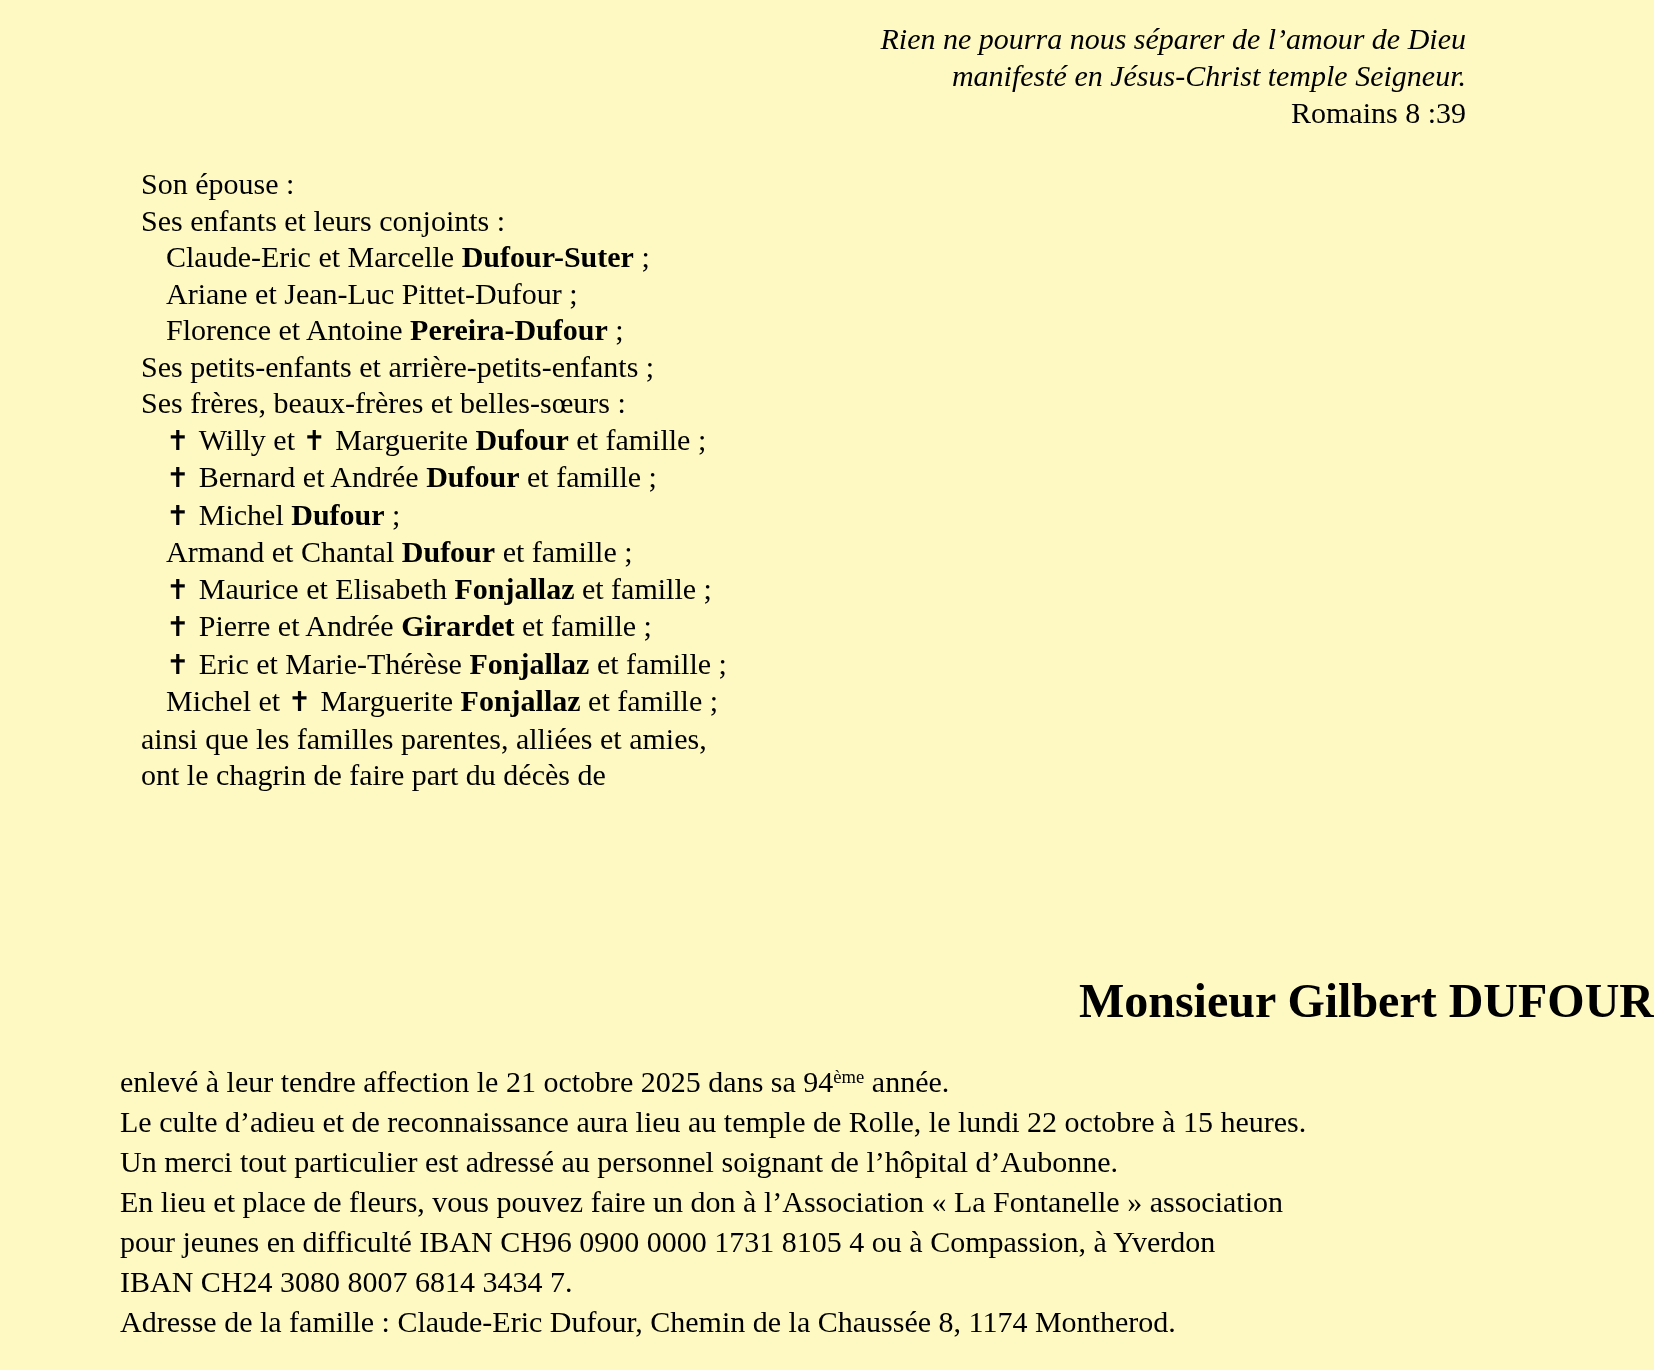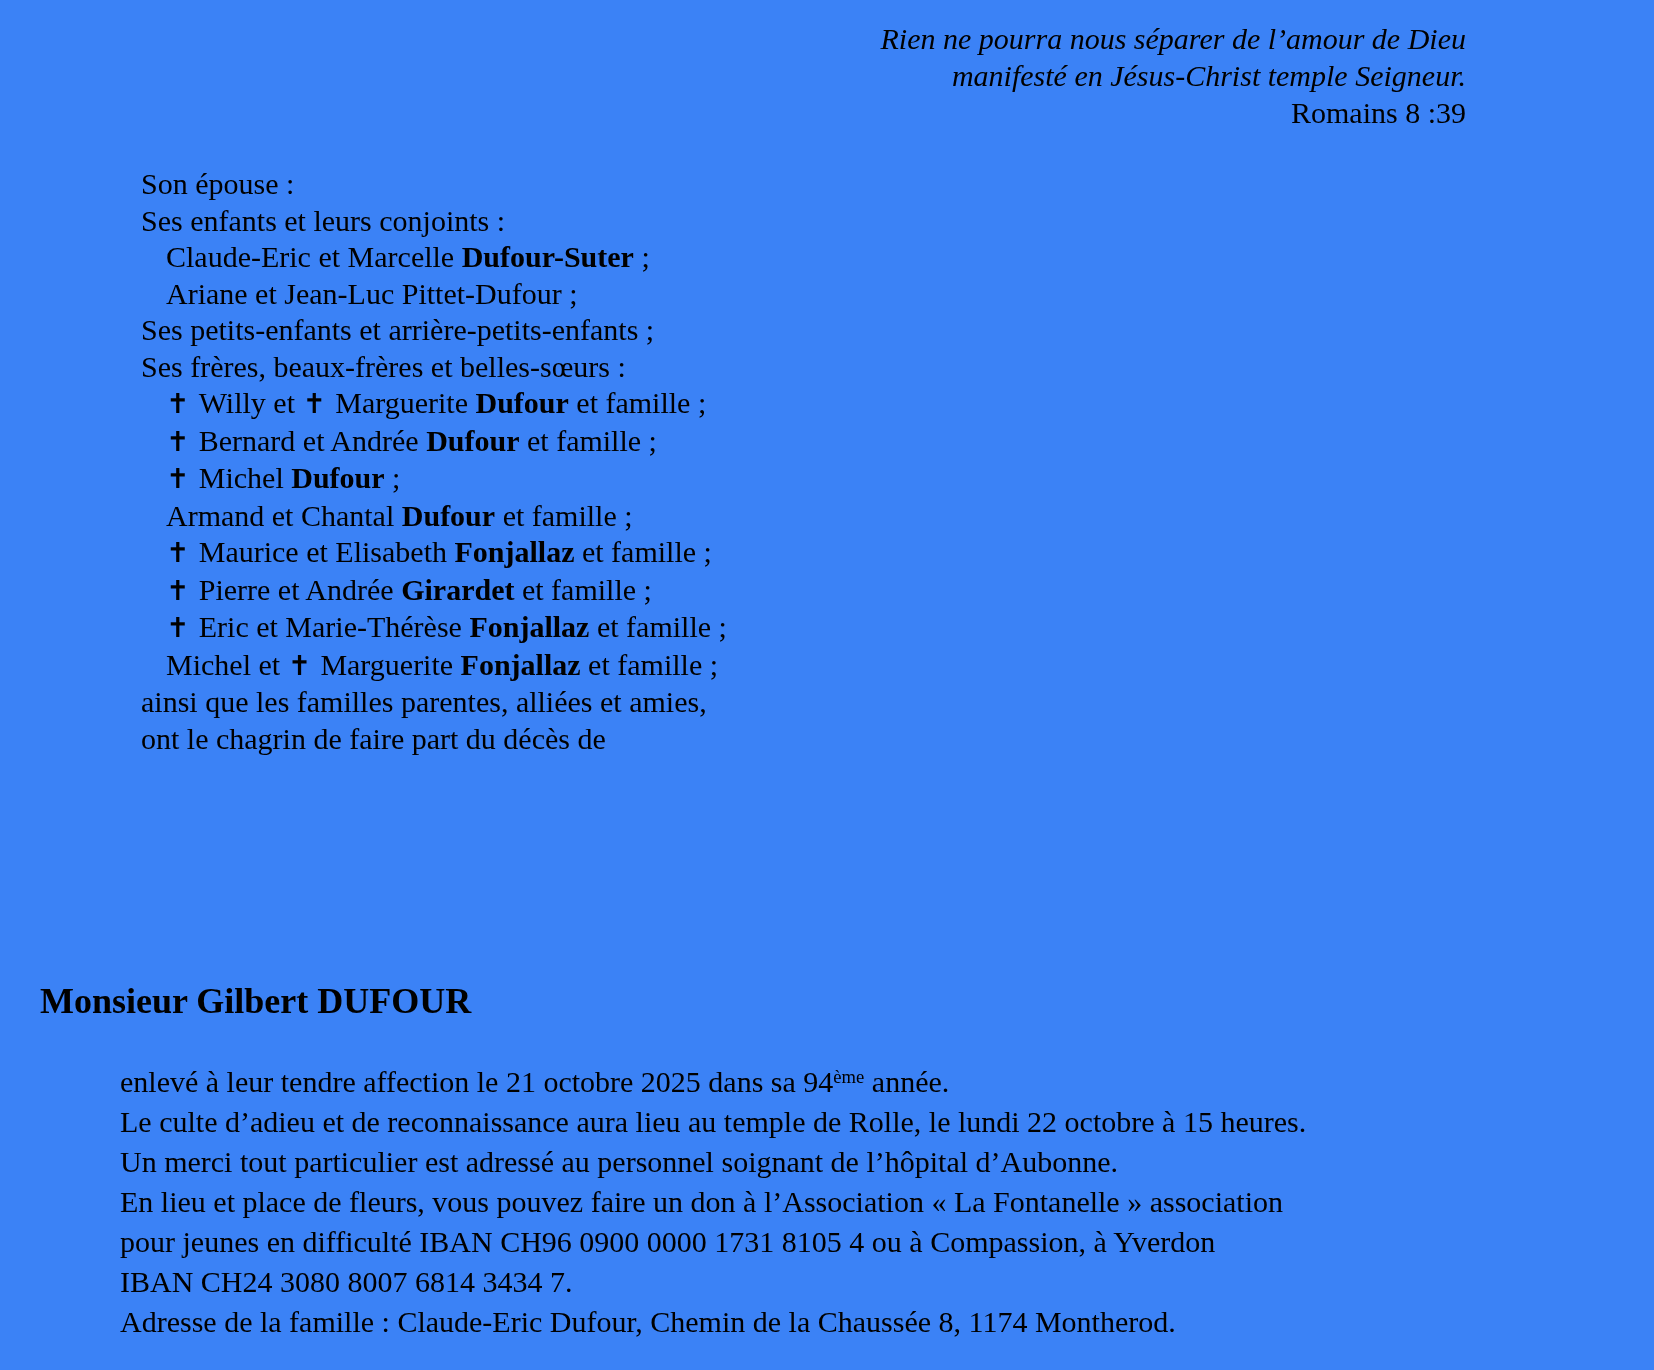--- a/index.html
+++ b/index.html
@@ -1,20 +1,20 @@
 <!DOCTYPE html>
 <html><head>
 <meta charset="utf-8">
 <style>
   html, body { margin: 0; padding: 0; }
   .page {
     position: relative;
     width: 1654px;
     height: 1370px;
-    background: #3b82f6;
+    background: #fef9c3;
     color: #000000;
     font-family: "Liberation Serif", serif;
     overflow: hidden;
   }
   .epigraph {
     position: absolute;
     top: 20px;
     left: 120px;
     right: 188px;
     text-align: right;
@@ -39,22 +39,22 @@
     font-weight: bold;
     font-size: 0.92em;
   }
   .deceased-title {
     position: absolute;
     top: 977px;
     left: 0;
     width: 100%;
     box-sizing: border-box;
     padding-left: 40px;
-    text-align: left;
-    font-size: 36px;
+    text-align: right;
+    font-size: 48px;
     font-weight: bold;
     line-height: 48px;
   }
   .announcement {
     position: absolute;
     top: 1062px;
     left: 120px;
     right: 30px;
     font-size: 30px;
     line-height: 40px;
@@ -76,20 +76,21 @@
     <div class="it">Rien ne pourra nous séparer de l’amour de Dieu</div>
     <div class="it">manifesté en Jésus-Christ temple Seigneur.</div>
     <div>Romains 8 :39</div>
   </div>
 
   <div class="family-list" id="family-list">
       <div class="line"><span>Son épouse :</span></div>
       <div class="line"><span>Ses enfants et leurs conjoints :</span></div>
       <div class="line indent"><span>Claude-Eric et Marcelle </span><span class="b">Dufour-Suter</span><span> ;</span></div>
       <div class="line indent"><span>Ariane et Jean-Luc Pittet-Dufour ;</span></div>
+      <div class="line indent"><span>Florence et Antoine </span><span class="b">Pereira-Dufour</span><span> ;</span></div>
       <div class="line"><span>Ses petits-enfants et arrière-petits-enfants ;</span></div>
       <div class="line"><span>Ses frères, beaux-frères et belles-sœurs :</span></div>
       <div class="line indent"><span class="cross">✝ </span><span>Willy et </span><span class="cross">✝ </span><span>Marguerite </span><span class="b">Dufour</span><span> et famille ;</span></div>
       <div class="line indent"><span class="cross">✝ </span><span>Bernard et Andrée </span><span class="b">Dufour</span><span> et famille ;</span></div>
       <div class="line indent"><span class="cross">✝ </span><span>Michel </span><span class="b">Dufour</span><span> ;</span></div>
       <div class="line indent"><span>Armand et Chantal </span><span class="b">Dufour</span><span> et famille ;</span></div>
       <div class="line indent"><span class="cross">✝ </span><span>Maurice et Elisabeth </span><span class="b">Fonjallaz</span><span> et famille ;</span></div>
       <div class="line indent"><span class="cross">✝ </span><span>Pierre et Andrée </span><span class="b">Girardet</span><span> et famille ;</span></div>
       <div class="line indent"><span class="cross">✝ </span><span>Eric et Marie-Thérèse </span><span class="b">Fonjallaz</span><span> et famille ;</span></div>
       <div class="line indent"><span>Michel et </span><span class="cross">✝ </span><span>Marguerite </span><span class="b">Fonjallaz</span><span> et famille ;</span></div>

